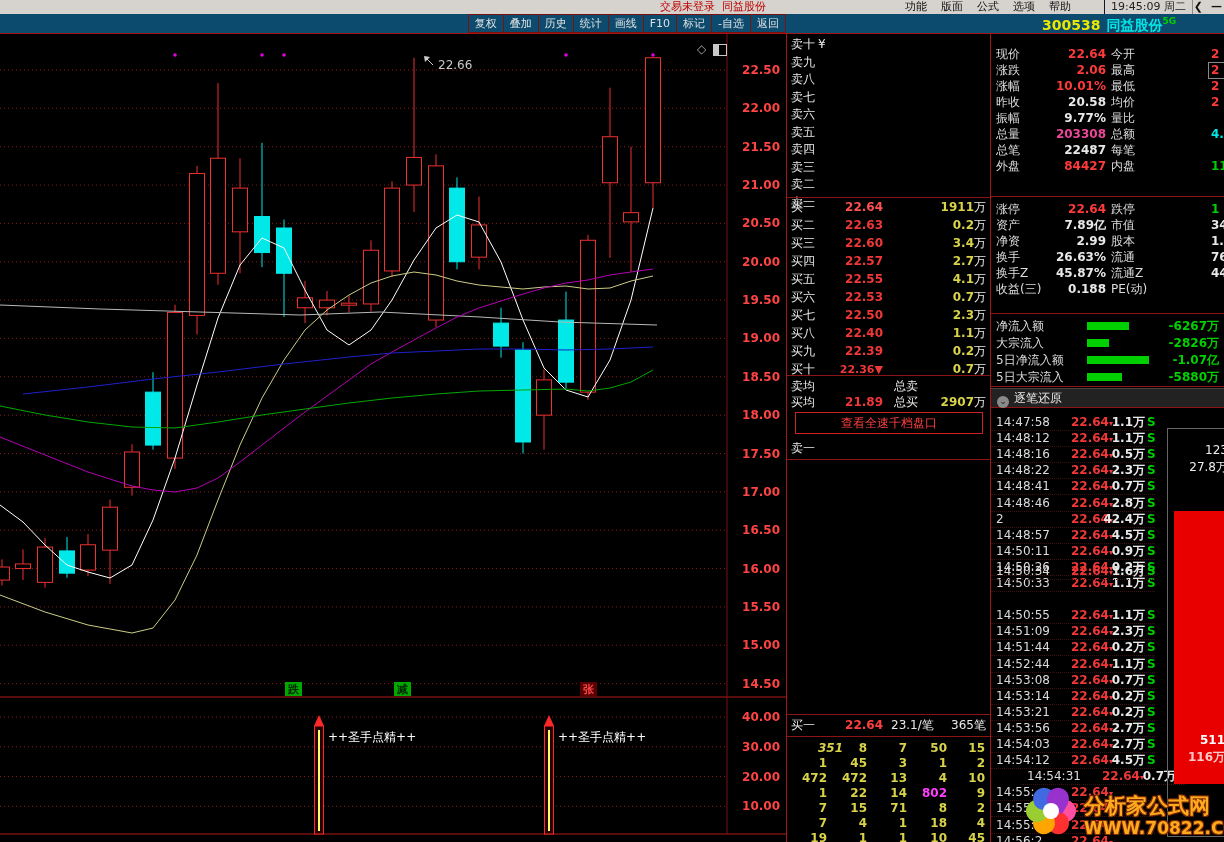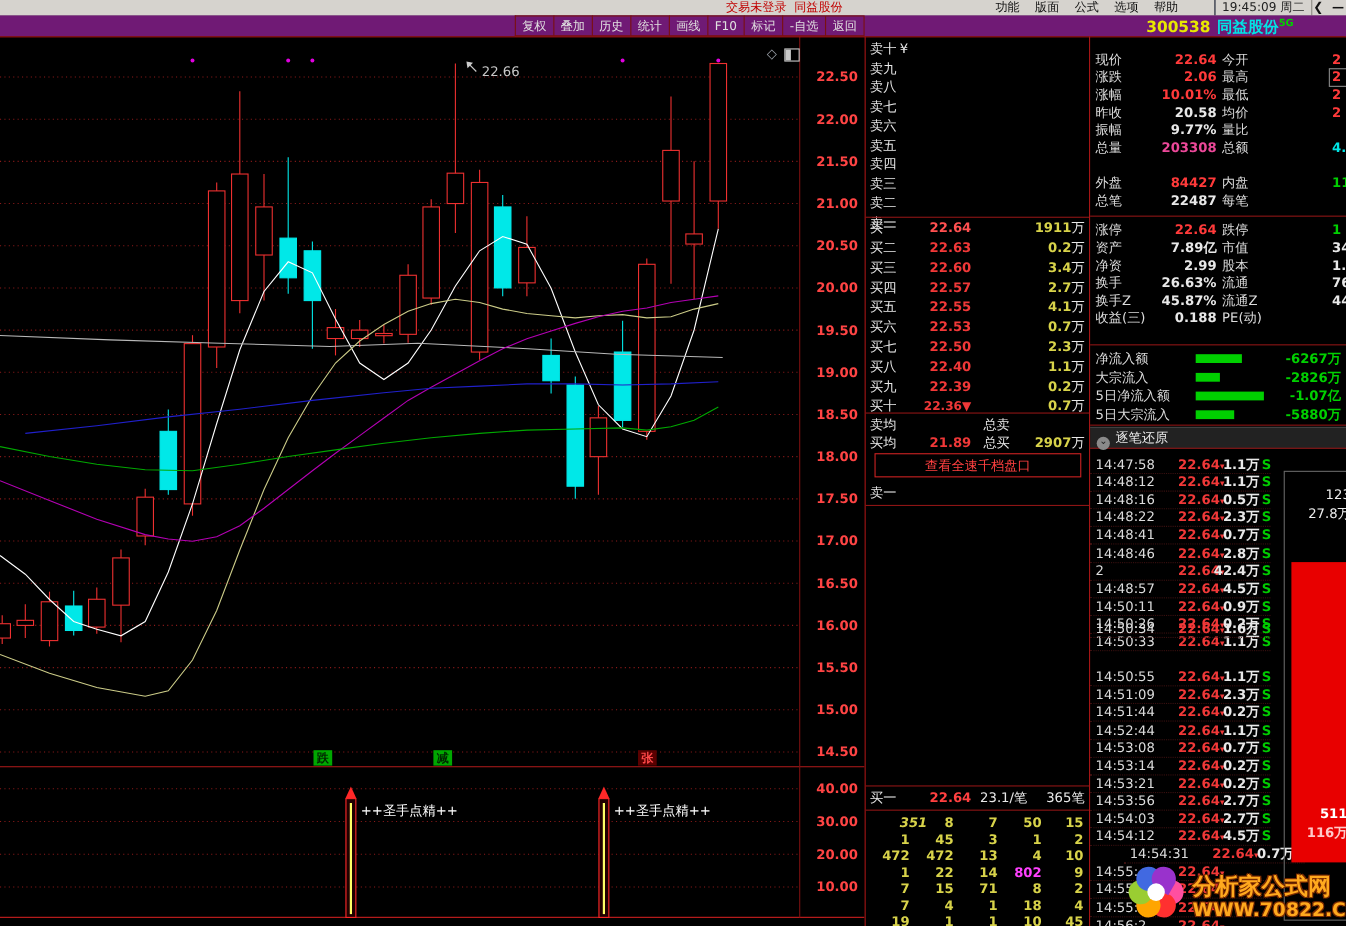--- a/index.html
+++ b/index.html
@@ -6,21 +6,21 @@
   #app{position:relative;width:1224px;height:842px;background:#000;overflow:hidden;
        font-family:"DejaVu Sans","Liberation Sans",sans-serif;font-size:12px;color:#e8e8e8;}
   
   .titlebar{position:absolute;left:0;top:0;width:1224px;height:14px;background:#d6d3ce;
             border-bottom:1px solid #9a9890;font-size:11px;line-height:14px;color:#000;}
   .title-text{position:absolute;left:660px;top:0;color:#c00000;white-space:pre;}
   .win-menus{position:absolute;left:905px;top:0;display:flex;gap:14px;color:#111;}
   .win-menu{cursor:default;}
   .clock{position:absolute;left:1104px;top:0;padding:0 6px;border-left:1px solid #0f172a;border-right:1px solid #8a8880;color:#222;}
   .win-controls{position:absolute;right:2px;top:0;display:flex;gap:8px;color:#111;font-weight:bold;}
-  .menubar{position:absolute;left:0;top:14px;width:1224px;height:19px;background:#701a75;}
+  .menubar{position:absolute;left:0;top:14px;width:1224px;height:19px;background:#0c4a6e;}
   .toolbar{position:absolute;right:438px;top:0;height:19px;display:flex;}
   .tb-item{height:17px;line-height:17px;padding:0 6px;color:#e0e0e0;font-size:11px;
            border:1px solid #7a1010;border-right:none;white-space:nowrap;}
   .tb-item:last-child{border-right:1px solid #7a1010;}
   .stock-head{position:absolute;left:1042px;top:2px;font-size:14px;font-weight:bold;white-space:nowrap;}
   .stock-code{color:#e8e800;}
   .stock-name{color:#00e5e5;margin-left:6px;}
   .stock-tag{color:#00d000;font-size:9px;vertical-align:super;}
   .topline{position:absolute;left:0;top:33px;width:1224px;height:1px;background:#a51515;z-index:5;}
   .vline{position:absolute;top:33px;bottom:0;width:1px;background:#a51515;z-index:6;}
@@ -453,21 +453,21 @@
         <span class="q-lv" style="color: rgb(232, 232, 232);">9.77%</span>
         <span class="q-r">量比</span>
         <span class="q-rv" style="color: rgb(232, 232, 232);"></span>
       </div>
       <div class="q-row" style="top: 93px;">
         <span class="q-l">总量</span>
         <span class="q-lv" style="color: #ec4899;">203308</span>
         <span class="q-r">总额</span>
         <span class="q-rv" style="color: rgb(0, 229, 229);">4.</span>
       </div>
-      <div class="q-row" style="top: 109px; margin-top: 32px;">
+      <div class="q-row" style="top: 109px;">
         <span class="q-l">总笔</span>
         <span class="q-lv" style="color: rgb(232, 232, 232);">22487</span>
         <span class="q-r">每笔</span>
         <span class="q-rv" style="color: rgb(232, 232, 232);"></span>
       </div>
       <div class="q-row" style="top: 125px;">
         <span class="q-l">外盘</span>
         <span class="q-lv" style="color: rgb(255, 58, 58);">84427</span>
         <span class="q-r">内盘</span>
         <span class="q-rv" style="color: rgb(0, 208, 0);">11</span>

